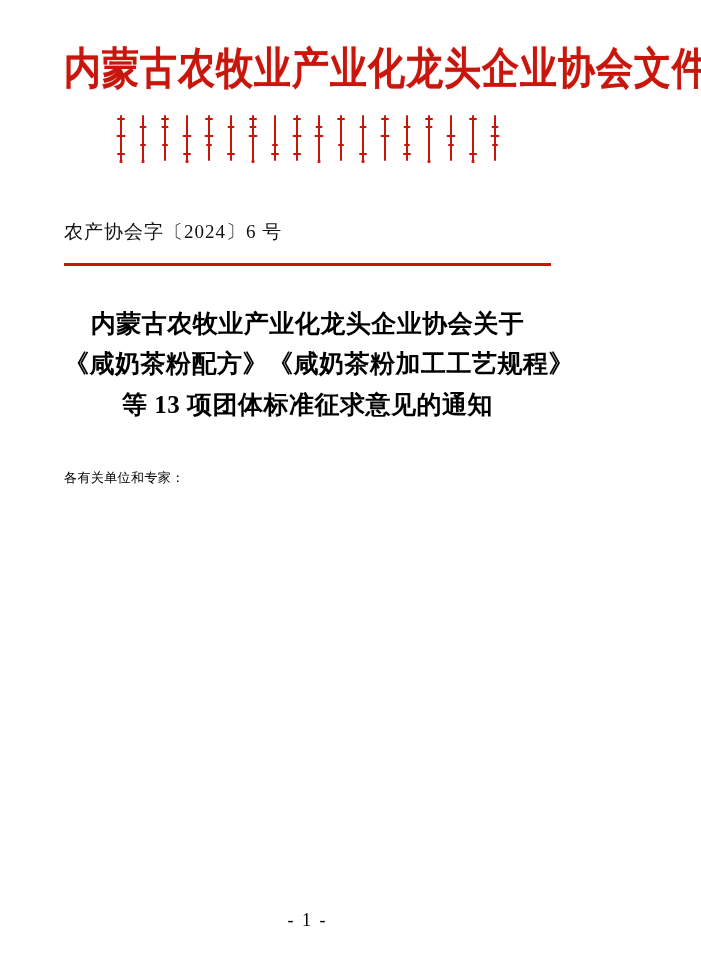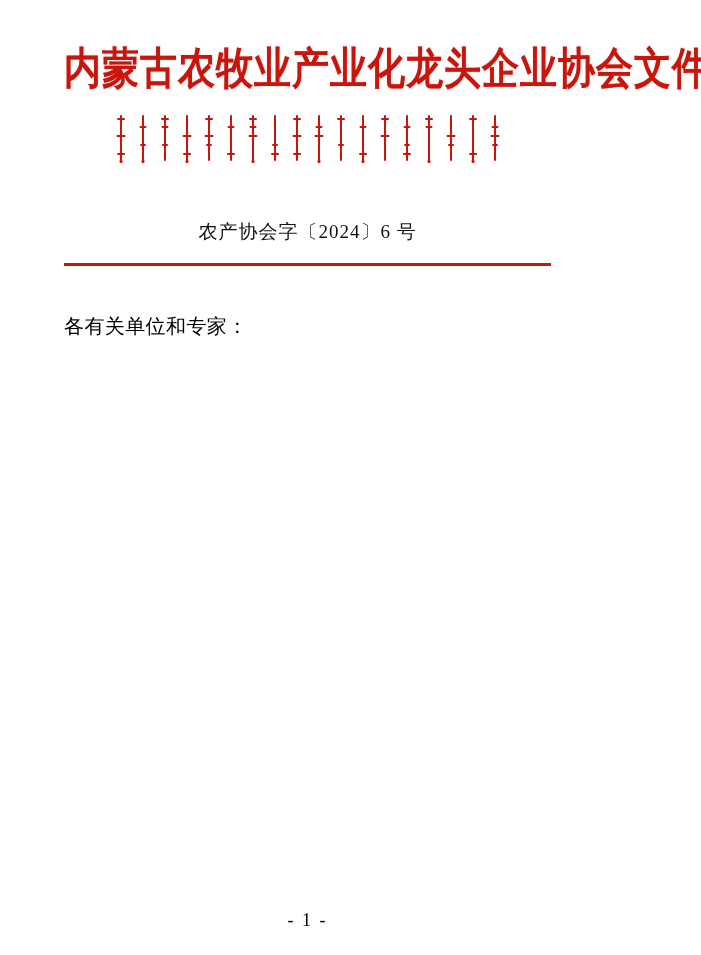--- a/index.html
+++ b/index.html
@@ -68,21 +68,20 @@
   }
   .mong-t1 { width: 8px; height: 2px; top: 5px; }
   .mong-t2 { width: 7px; height: 2px; top: 13px; }
   .mong-t3 { width: 9px; height: 2px; top: 22px; }
   .mong-t4 { width: 6px; height: 2px; top: 31px; }
   .mong-t5 { width: 8px; height: 2px; top: 40px; }
   .mong-dot { width: 3px; height: 3px; top: 47px; border-radius: 50%; }
 
   
   .doc-number {
-    text-align: center;
     font-size: 19px;
     margin-top: 50px;
     letter-spacing: 1px;
     color: #111;
   }
   .red-rule {
     margin-top: 18px;
     height: 3px;
     background: #c8160d;
   }
@@ -94,21 +93,21 @@
     font-weight: bold;
     font-size: 25px;
     line-height: 1.62;
     letter-spacing: 0.5px;
   }
   .doc-title div { white-space: nowrap; }
 
   
   .body-text {
     margin-top: 40px;
-    font-size: 20px;
+    font-size: 13px;
     line-height: 2.06;
     text-align: justify;
     letter-spacing: 0.4px;
   }
   .salutation { margin: 0 0 0 0; }
   .para {
     margin: 0;
     text-indent: 2em;
   }
   .para + .para { margin-top: 2px; }
@@ -238,19 +237,24 @@
           <i class="mong-t3"></i>
           <i class="mong-t4"></i>
         </div>
     </div>
   </div>
 
   <div class="doc-number">农产协会字〔2024〕6 号</div>
 
   <div class="red-rule"></div>
 
+  <div class="doc-title">
+    <div>内蒙古农牧业产业化龙头企业协会关于</div>
+    <div>《咸奶茶粉配方》《咸奶茶粉加工工艺规程》</div>
+    <div>等 13 项团体标准征求意见的通知</div>
+  </div>
 
   <div class="body-text">
     <p class="salutation para" style="text-indent:0">各有关单位和专家：</p>
   </div>
 
   <div class="page-number">- 1 -</div>
 </div>
 
 </body></html>

